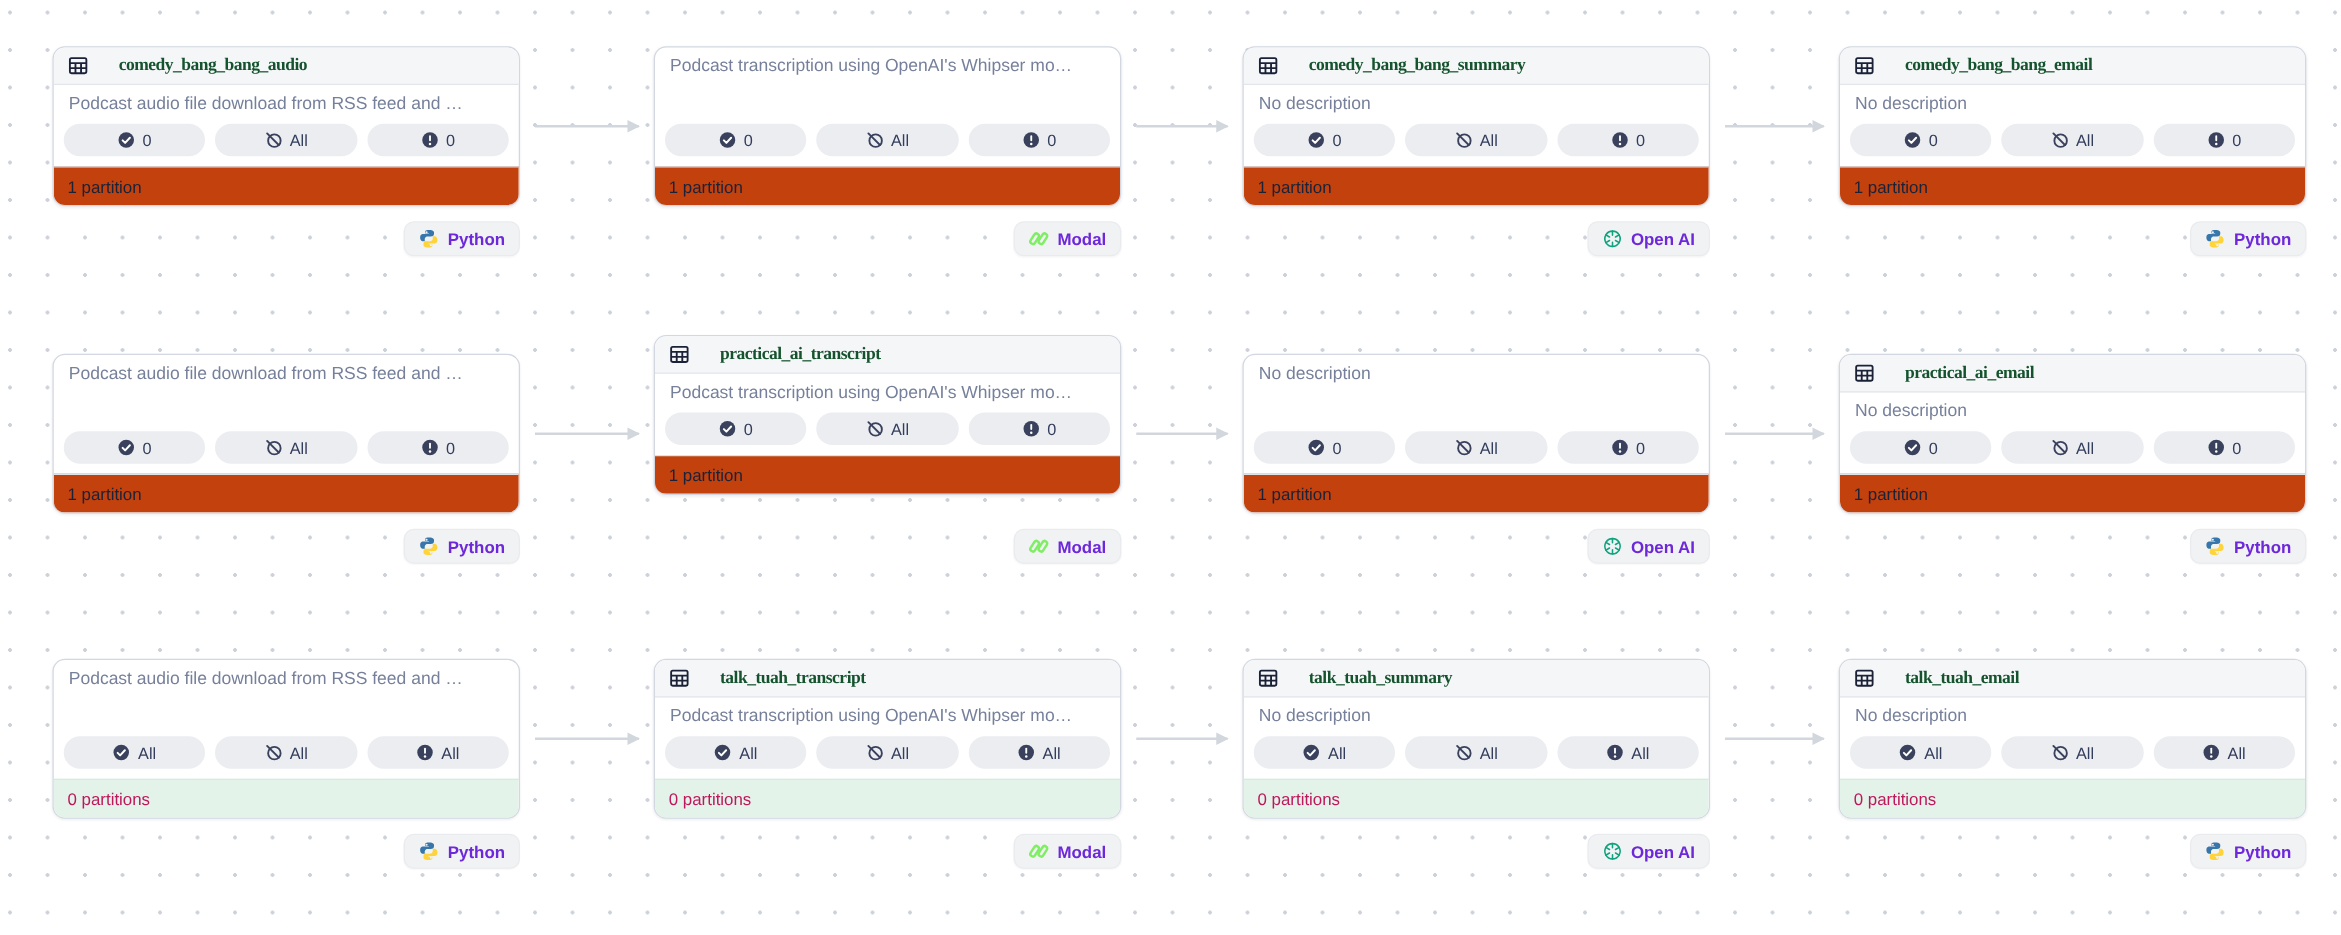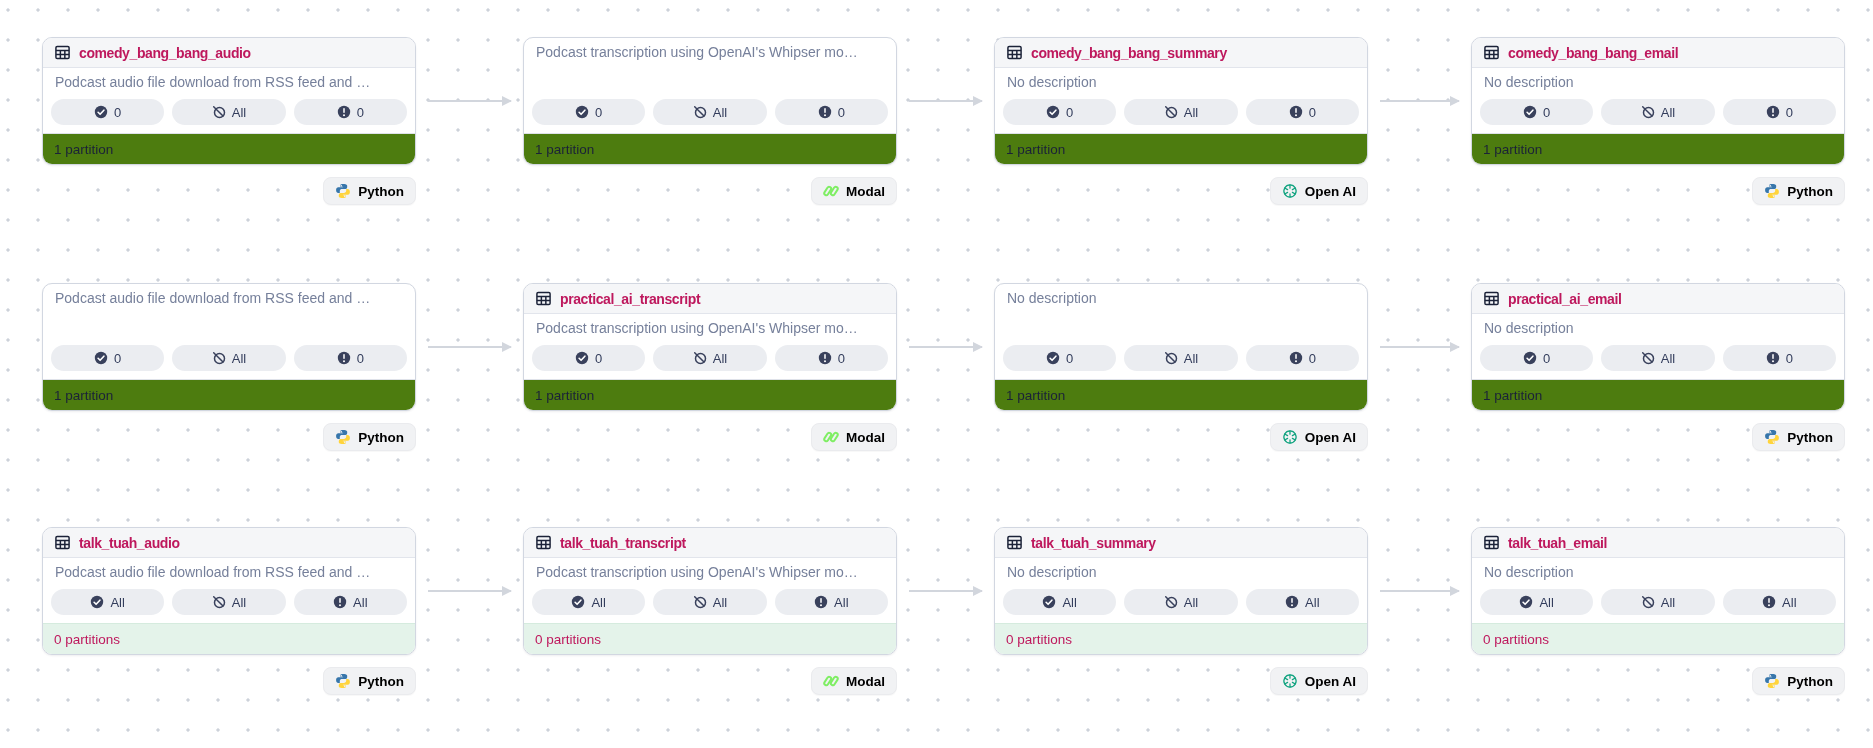--- a/index.html
+++ b/index.html
@@ -15,43 +15,43 @@
     background:#ffffff;border:1px solid #d2d7e1;border-radius:10px;
     box-shadow:0 1px 2px rgba(35,44,62,.08);
     display:flex;flex-direction:column;overflow:hidden;
   }
   .hdr{
     flex:none;height:29px;display:flex;align-items:center;gap:8px;
     padding:0 11px;background:#f5f6f8;border-bottom:1px solid #e2e5ec;
   }
   .tbl{width:17px;height:17px;flex:none;}
   .ttl{
-    font-family:Liberation Sans, sans-serif;font-weight:bold;
-    font-size:14px;letter-spacing:-0.4px;color:#be185d;white-space:nowrap;
+    font-family:Liberation Serif, serif;font-weight:bold;
+    font-size:14px;letter-spacing:-0.4px;color:#14532d;white-space:nowrap;margin-left:16px;
   }
   .bdy{flex:1;padding:5px 8px 8px;display:flex;flex-direction:column;justify-content:space-between;min-height:0;}
   .dsc{padding:1px 4px 0;font-size:14px;color:#76809b;white-space:nowrap;overflow:hidden;}
   .pills{display:flex;gap:8px;}
   .pill{
     flex:1;height:26px;background:#ebedf1;border-radius:13px;
     display:flex;align-items:center;justify-content:center;gap:6px;
     font-size:13px;font-weight:500;color:#333d5c;cursor:pointer;
   }
   .ic{width:14px;height:14px;flex:none;}
   .ftr{
     flex:none;height:31px;box-sizing:border-box;display:flex;align-items:center;
-    padding:0 11px;background:#4d7c0f;border-top:1px solid #dfe2e9;
+    padding:0 11px;background:#c2410c;border-top:1px solid #dfe2e9;
     font-size:13.5px;color:#1b2238;
   }
   .ftr.green{background:#e4f3ea;border-top-color:#d5ebde;color:#be185d;}
   .tagrow{position:absolute;width:374px;display:flex;justify-content:flex-end;}
   .tag{
     display:flex;align-items:center;gap:7px;height:28px;padding:0 11px;
     background:#f1f2f4;border:1px solid #eaebee;border-radius:8px;
-    font-size:13.5px;font-weight:bold;color:#000000;cursor:pointer;
+    font-size:13.5px;font-weight:bold;color:#6d28d9;cursor:pointer;
     box-shadow:0 1px 1px rgba(0,0,0,.03);box-sizing:border-box;
   }
   .tic{width:16px;height:16px;flex:none;}
   .edge{position:absolute;height:2px;background:#d2d6dd;}
   .edge::after{
     content:"";position:absolute;right:-1px;top:-4.5px;width:0;height:0;
     border-left:10px solid #d2d6dd;border-top:5.5px solid transparent;border-bottom:5.5px solid transparent;
   }
   .defs{position:absolute;width:0;height:0;overflow:hidden;}
 </style>
@@ -294,21 +294,21 @@
   </div>
   <div class="tagrow" style="left:42px;top:423px">
     <div class="tag">
       <svg class="tic">
           <use href="#i-python"></use>
         </svg>
       <span>Python</span>
     </div>
   </div>
 
-  <div class="card" style="left:523px;top:283px">
+  <div class="card" style="left:523px;top:268px">
     <div class="hdr">
       <svg class="tbl">
           <use href="#i-table"></use>
         </svg>
       <span class="ttl">practical_ai_transcript</span>
     </div>
     <div class="bdy">
       <div class="dsc">Podcast transcription using OpenAI's Whipser mo…</div>
       <div class="pills">
         <div class="pill">
@@ -416,26 +416,20 @@
         </svg>
       <span>Python</span>
     </div>
   </div>
 
   <div class="edge" style="left:428px;top:346px;width:83px"></div>
   <div class="edge" style="left:909px;top:346px;width:73px"></div>
   <div class="edge" style="left:1380px;top:346px;width:79px"></div>
 
   <div class="card" style="left:42px;top:527px">
-    <div class="hdr">
-      <svg class="tbl">
-          <use href="#i-table"></use>
-        </svg>
-      <span class="ttl">talk_tuah_audio</span>
-    </div>
     <div class="bdy">
       <div class="dsc">Podcast audio file download from RSS feed and …</div>
       <div class="pills">
         <div class="pill">
             <svg class="ic">
               <use href="#i-check"></use>
             </svg>
             <span>All</span>
           </div>
         <div class="pill">

